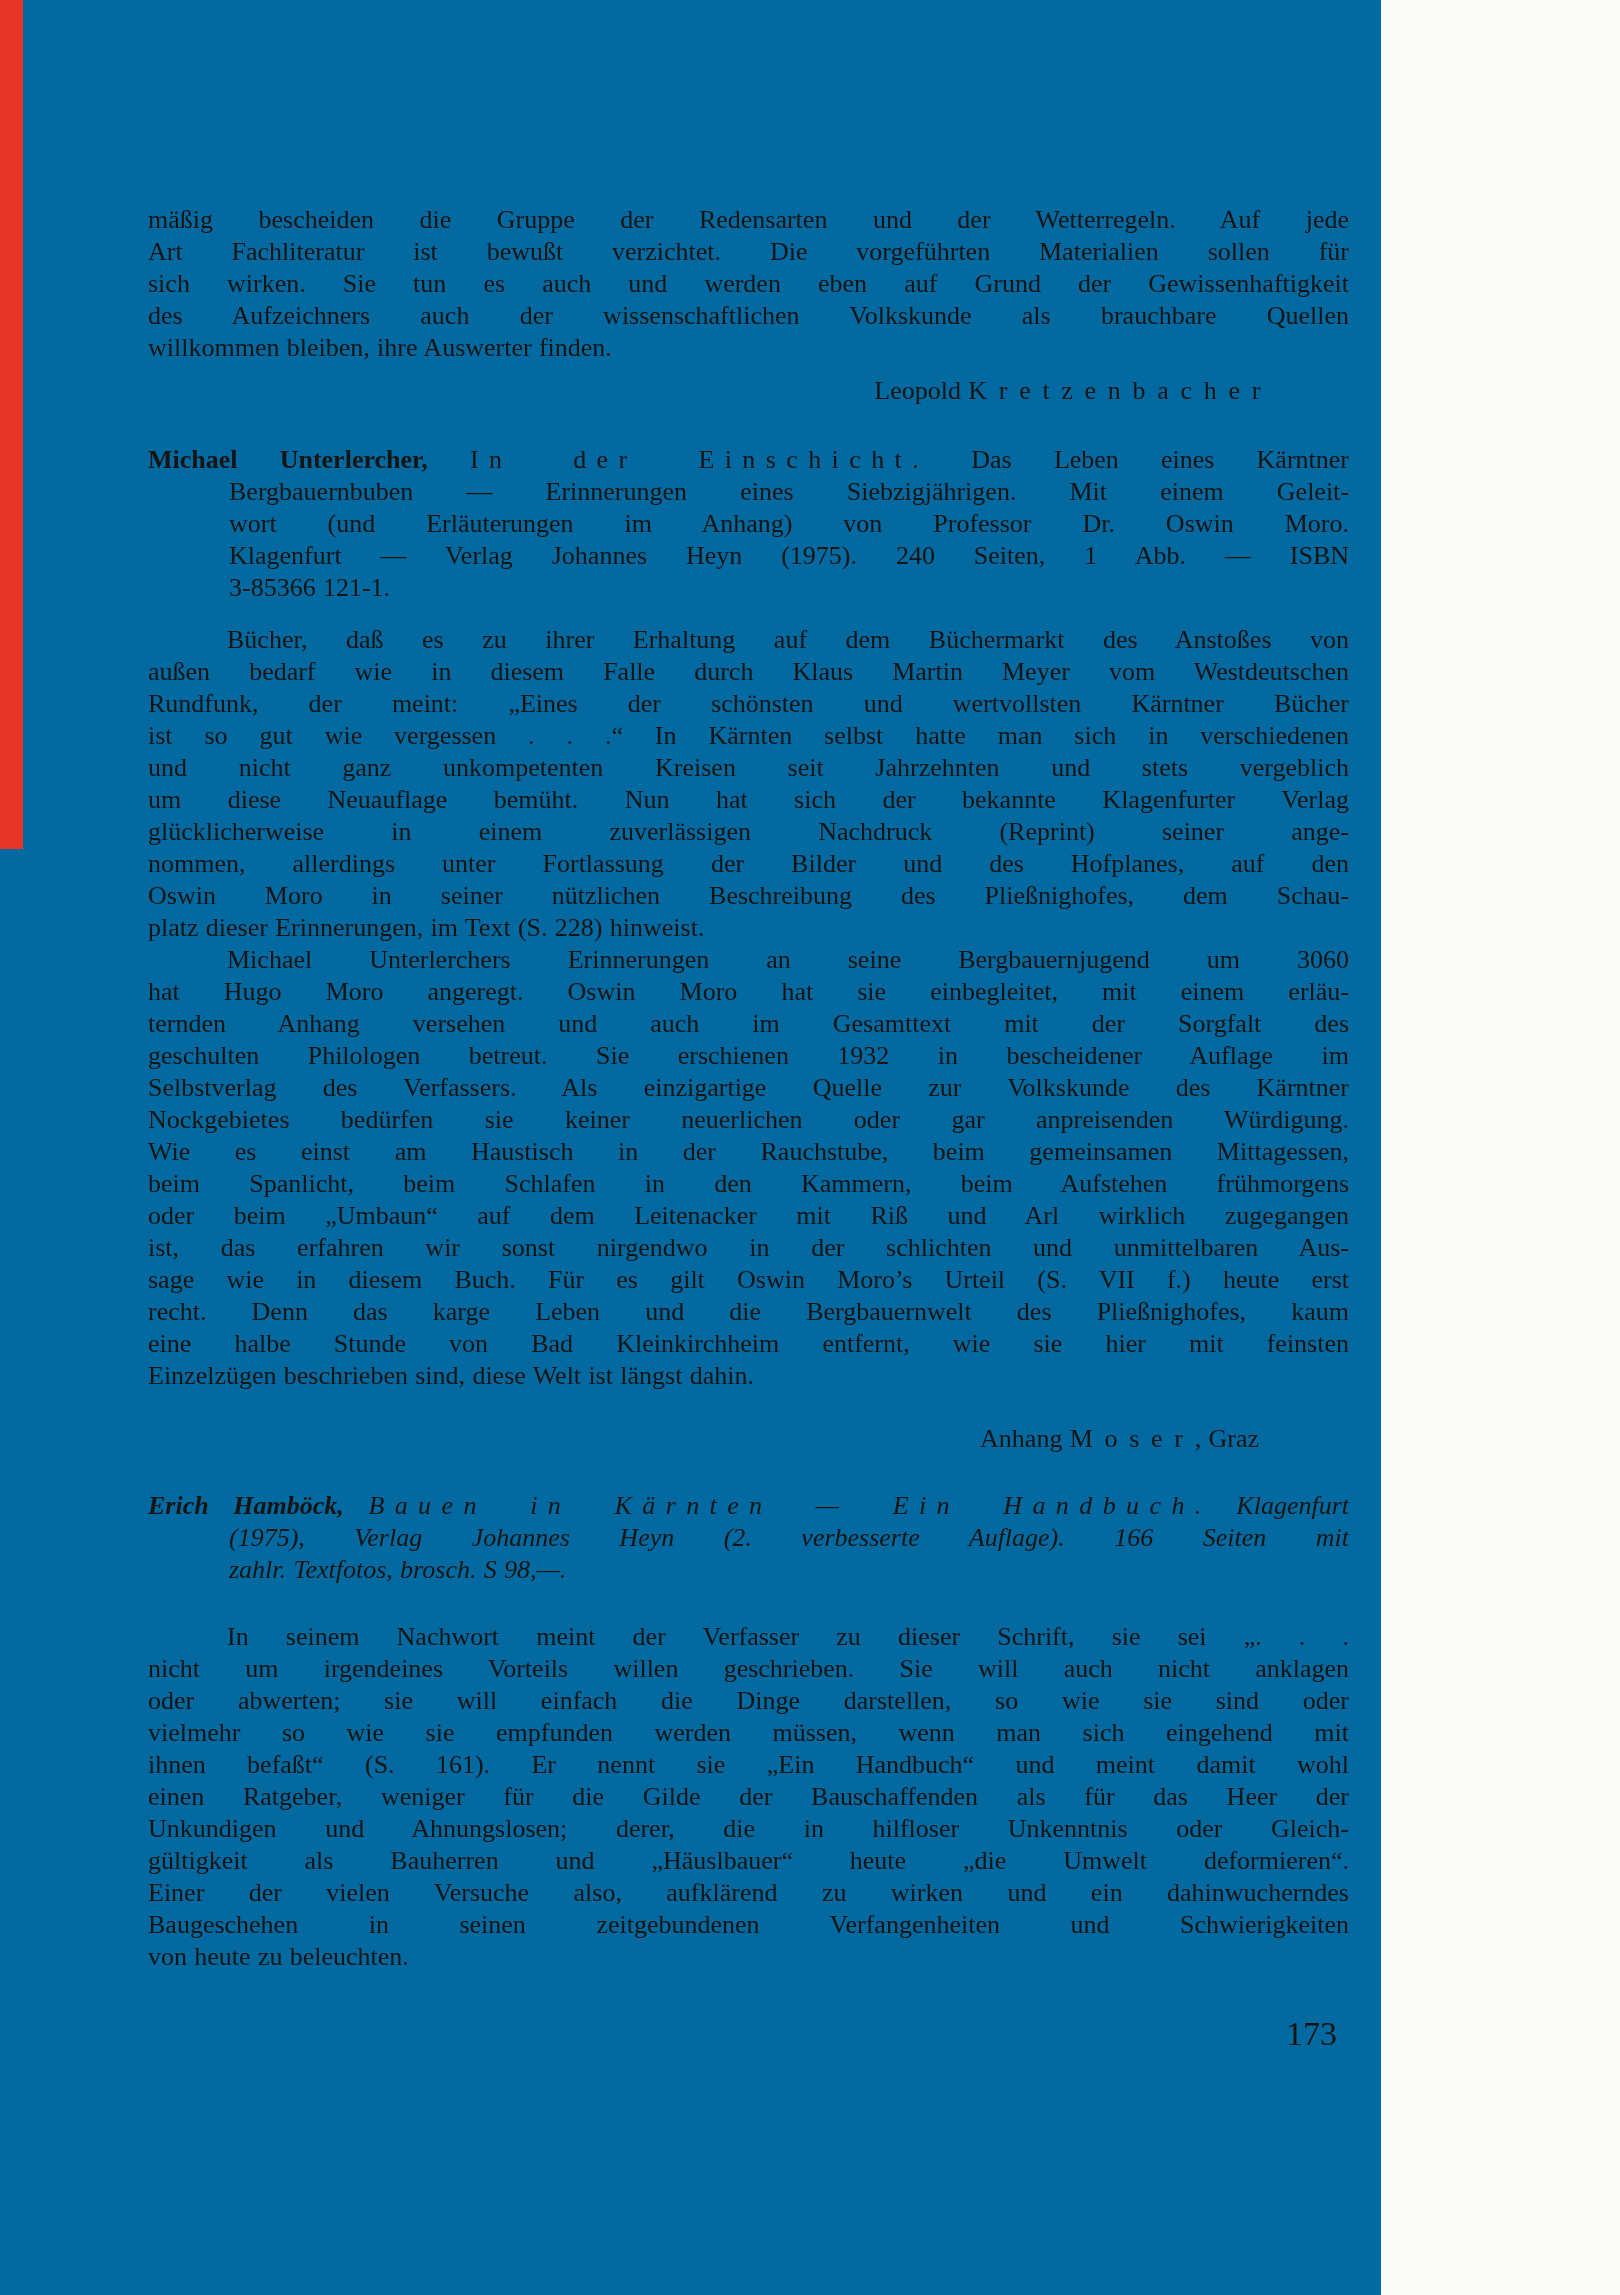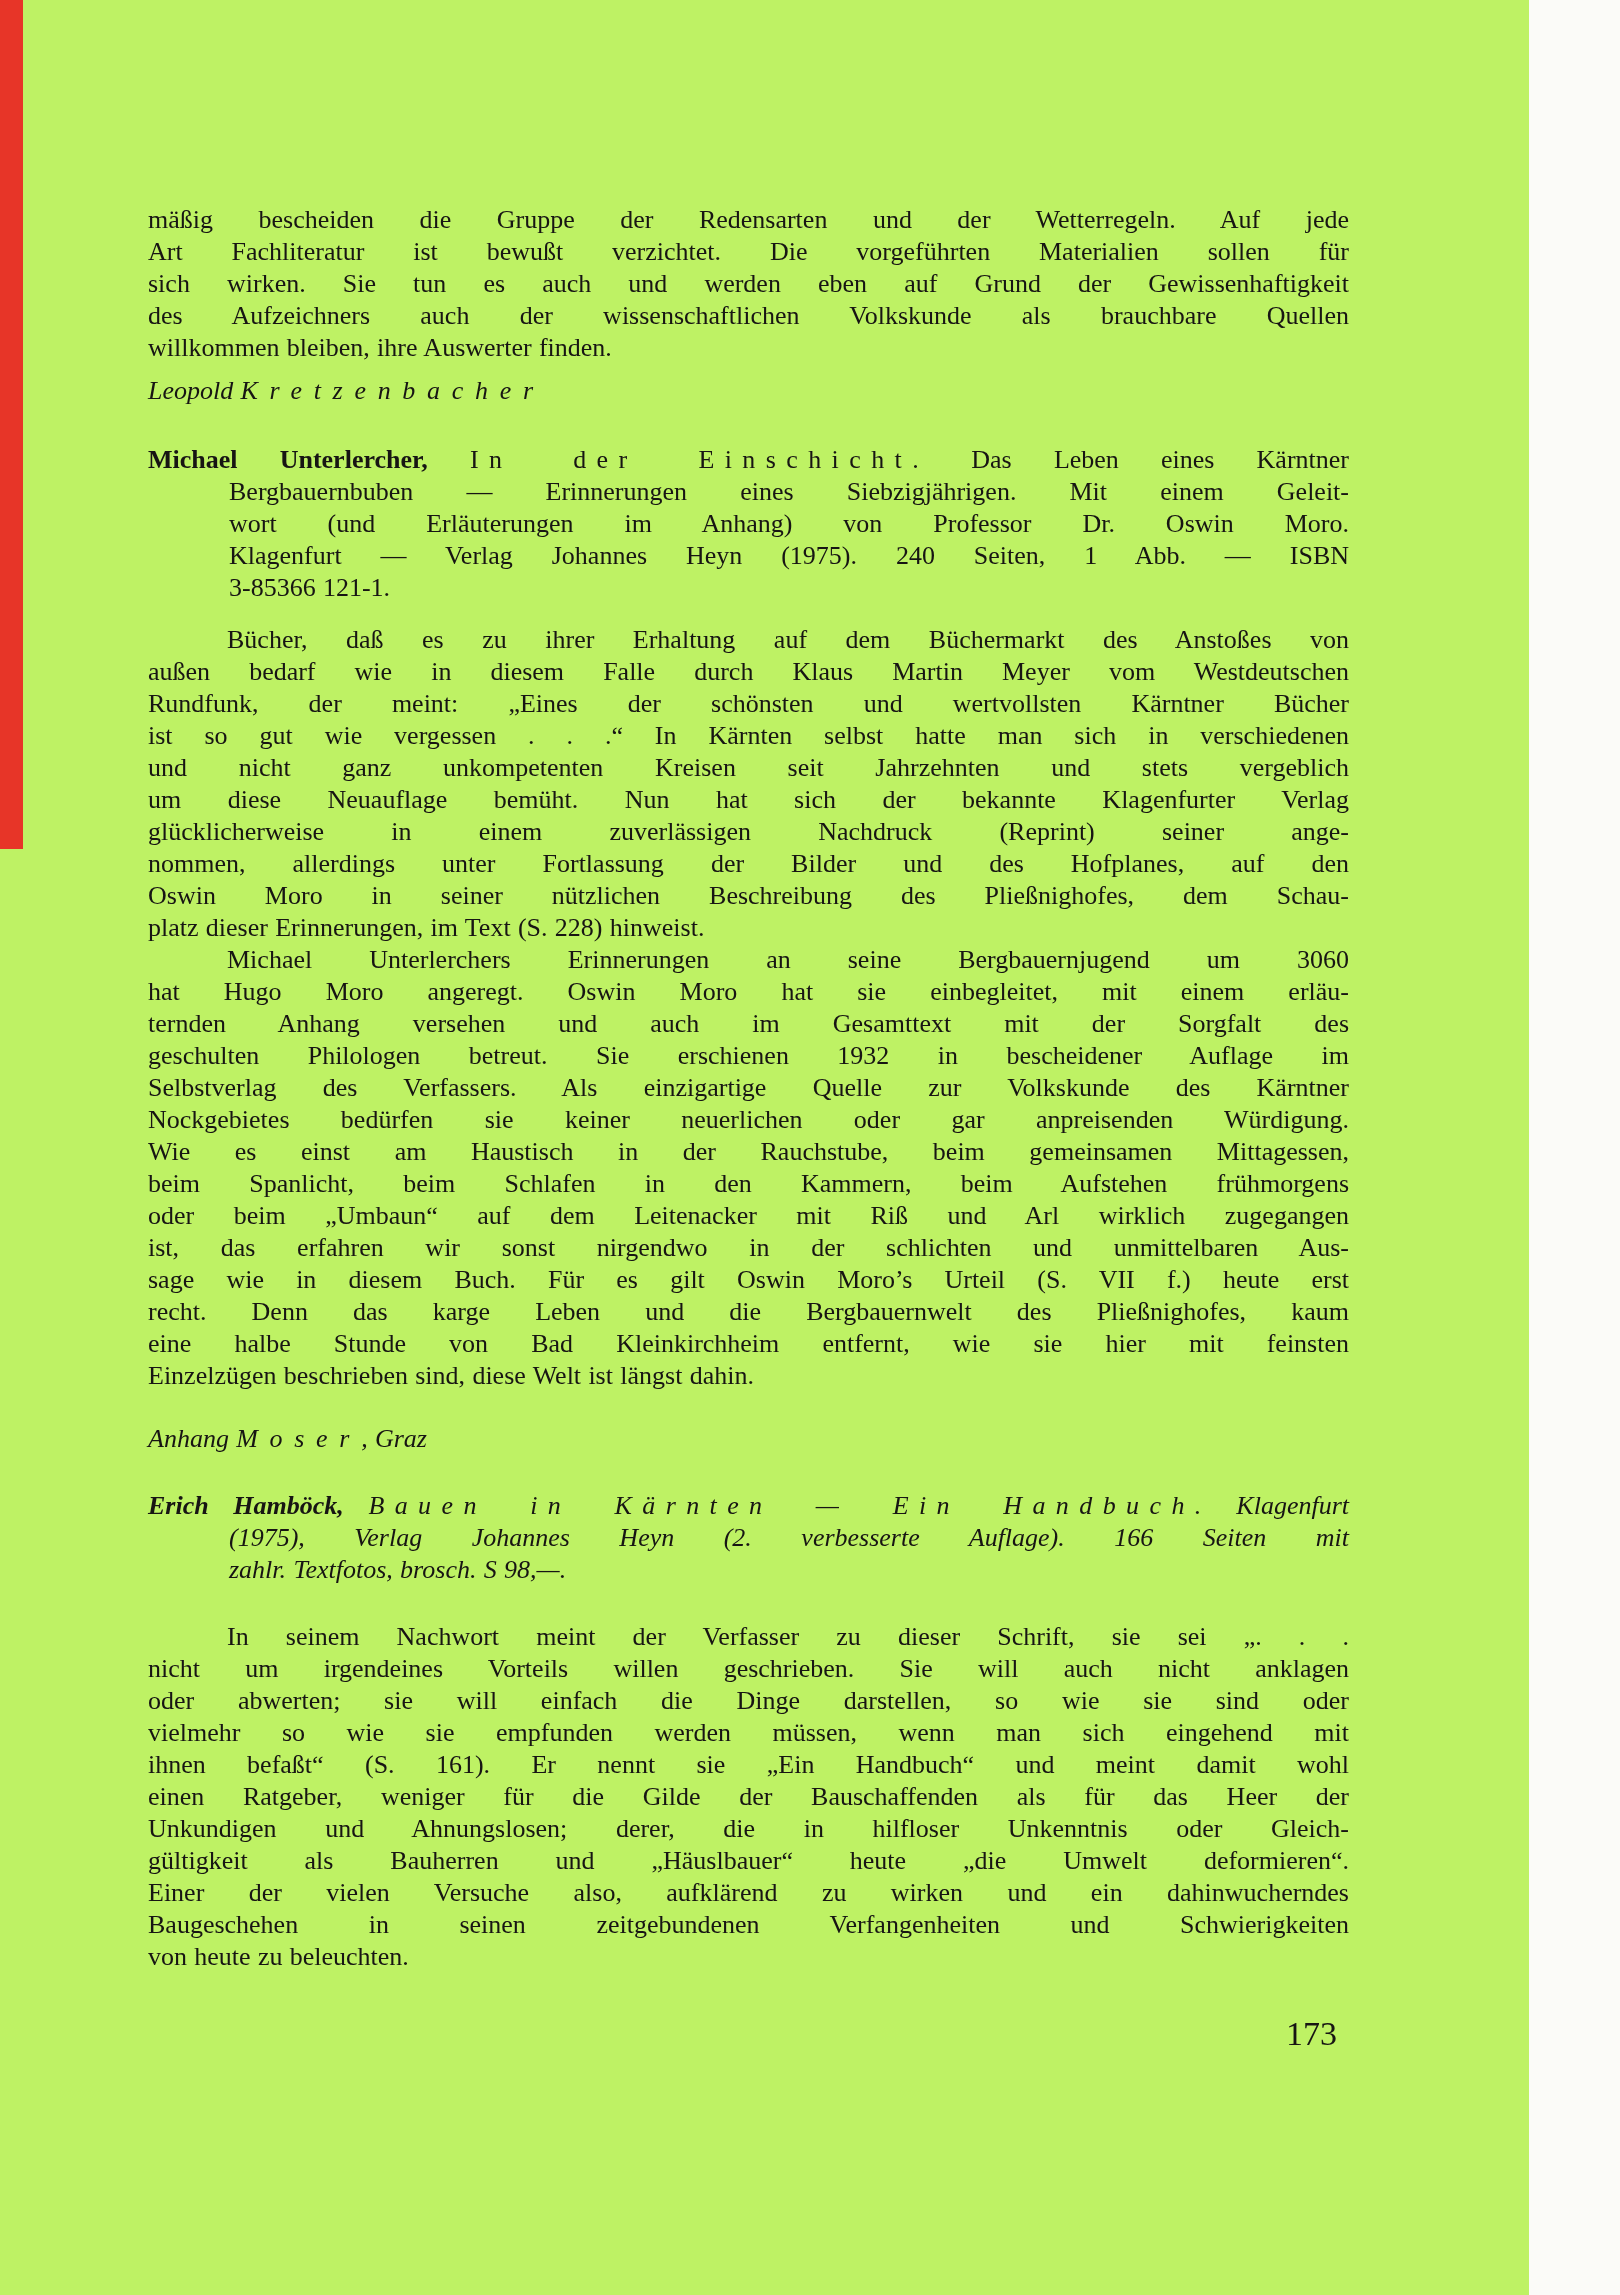--- a/index.html
+++ b/index.html
@@ -5,23 +5,23 @@
   html, body {
     margin: 0;
     padding: 0;
     width: 1621px;
     height: 2295px;
     background: #fbfbf8;
     overflow: hidden;
   }
   .page {
     position: relative;
-    width: 1529px;
+    width: 1381px;
     height: 2295px;
-    background: #bef264;
+    background: #0369a1;
     font-family: "Liberation Serif", "DejaVu Serif", serif;
     color: #171513;
   }
   .red-stripe {
     position: absolute;
     left: 0;
     top: 0;
     width: 23px;
     height: 849px;
     background: #e73528; 
@@ -40,21 +40,21 @@
     text-align-last: justify;
     white-space: normal;
   }
   .tline-last {
     text-align-last: left;
   }
   .indent-first .tline:first-child { text-indent: 79px; }
   .bold { font-weight: 700; }
   .gesperrt { letter-spacing: 0.40em; word-spacing: 0.35em; }
   .sperr-name { letter-spacing: 0.45em; }
-  .sig { text-align: left; font-style: italic; }
+  .sig { text-align: right; }
   .sig-a { margin-top: 10.5px; padding-right: 77px; }
   .sig-b { margin-top: 31px; padding-right: 90px; }
   .bib { margin-top: 37px; }
   .bib-2 { margin-top: 35px; font-style: italic; }
   .bib-cont { margin-left: 81px; }
   .para-after-bib { margin-top: 20px; }
   .para-after-bib2 { margin-top: 35px; }
   .page-number {
     margin-top: 45px;
     text-align: right;

